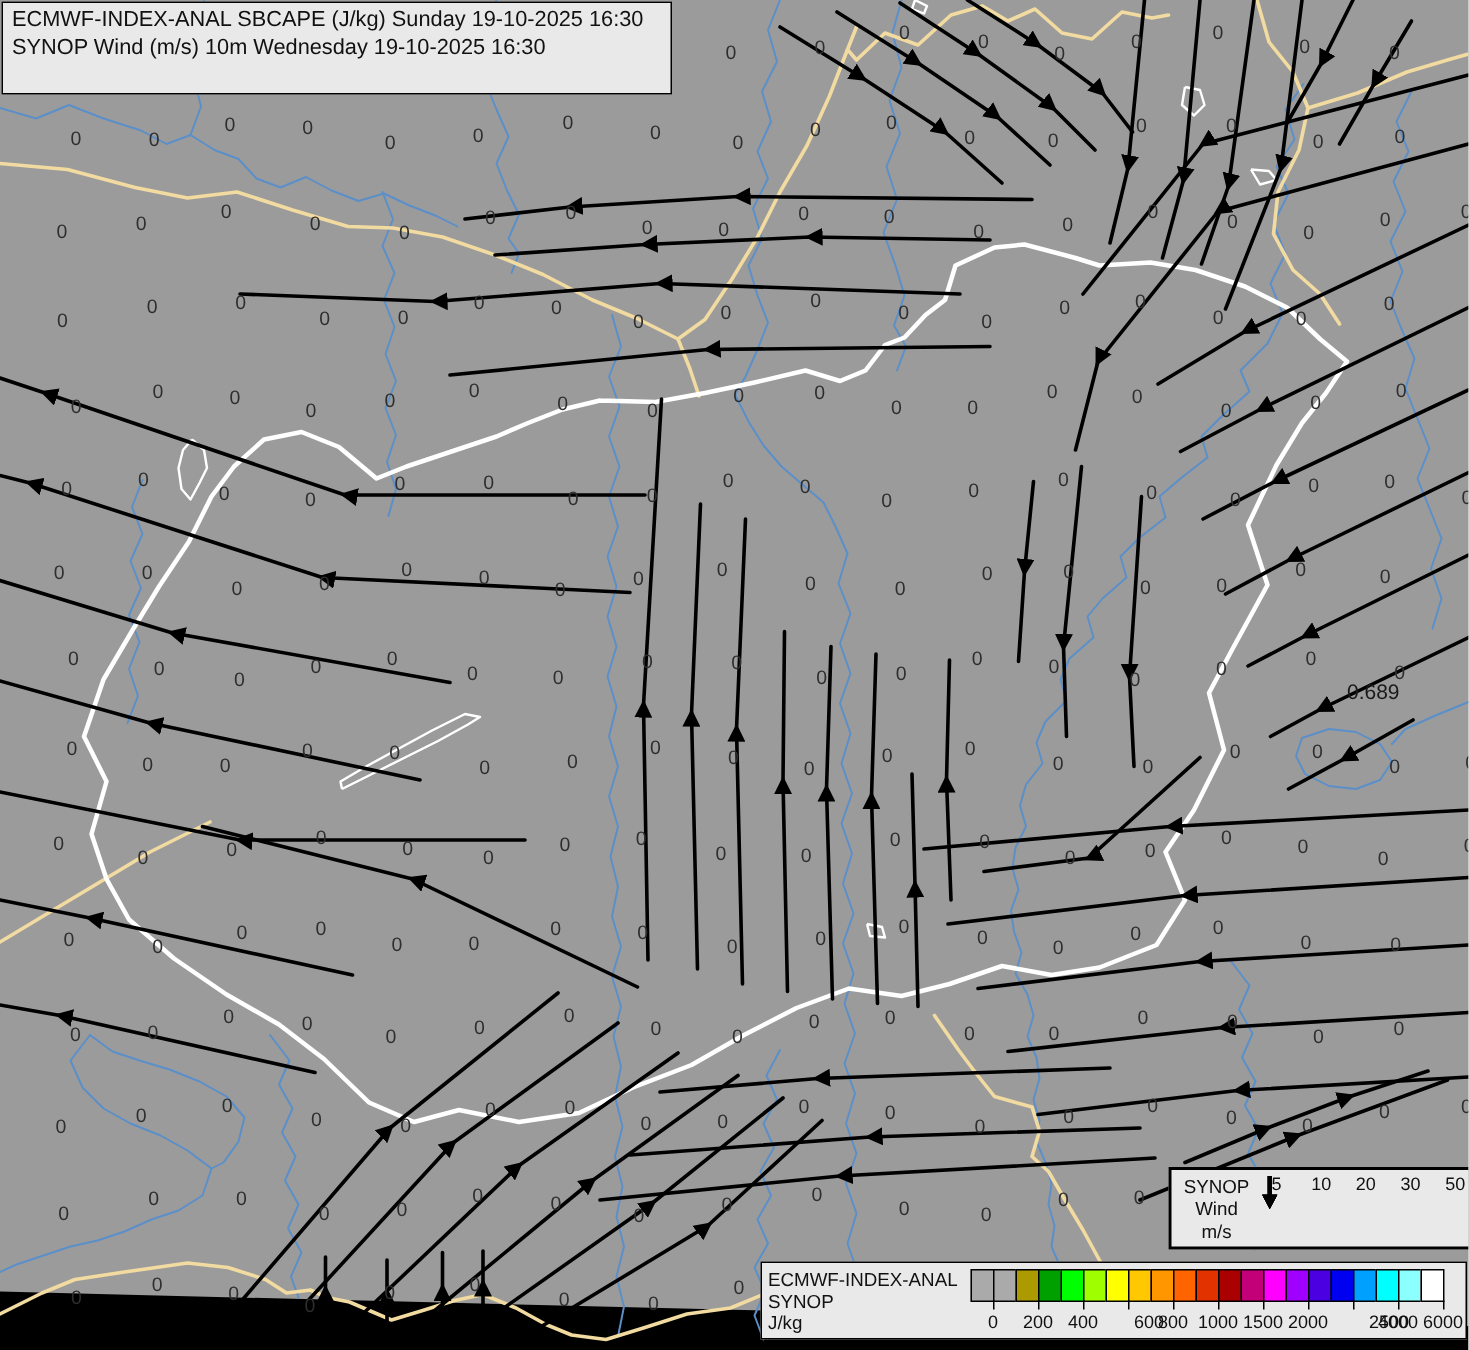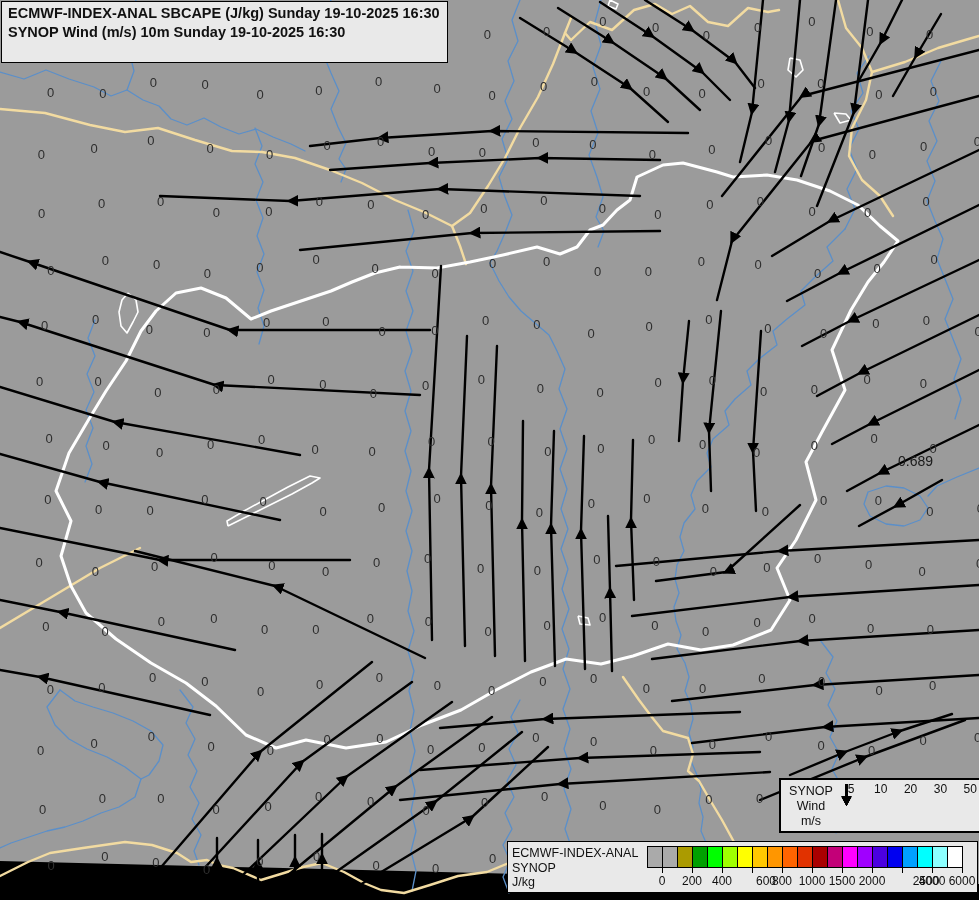--- a/index.html
+++ b/index.html
@@ -8,21 +8,21 @@
   .stage svg{position:absolute;left:0;top:0;display:block;}
   .river{fill:none;stroke:#5b8fc9;stroke-width:1.3;stroke-linejoin:round;stroke-linecap:round;}
   .tan{fill:none;stroke:#f2dba1;stroke-width:2.4;stroke-linejoin:round;stroke-linecap:round;}
   .wht{fill:none;stroke:#ffffff;stroke-width:3;stroke-linejoin:round;stroke-linecap:round;}
   .lake{fill:none;stroke:#ffffff;stroke-width:1.6;stroke-linejoin:round;}
   .stream{fill:none;stroke:#000;stroke-width:2.4;stroke-linejoin:round;stroke-linecap:round;}
   #zeros text{font-family:"Liberation Sans",sans-serif;font-size:13px;fill:#2e2e2e;}
   #annot{font-family:"Liberation Sans",sans-serif;font-size:14px;fill:#1a1a1a;}
   .panel{position:absolute;background:#e9e9e9;border:1px solid #000;color:#111;box-sizing:border-box;}
   .titlebox{left:1px;top:1px;width:447px;height:62px;padding:2px 6px;}
-  .titlebox div{font-size:14.5px;line-height:19.3px;white-space:nowrap;font-weight:bold;}
+  .titlebox div{font-size:14.5px;line-height:19.3px;white-space:nowrap;}
   .windbox{left:779px;top:778px;width:240px;height:55px;border-width:2px;}
   .wlab{position:absolute;left:2px;top:4px;width:56px;text-align:center;}
   .wlab div{font-size:12.5px;line-height:15px;}
   .warrows{position:absolute;left:58px;top:3px;right:5px;display:flex;justify-content:space-between;}
   .windcol{display:flex;flex-direction:column;align-items:center;width:24px;}
   .wnum{font-size:12px;line-height:13px;}
   .capebox{left:507px;top:841px;width:471px;height:52px;}
   .clab{position:absolute;left:4px;top:4px;width:132px;}
   .clab div{font-size:12.5px;line-height:14.5px;}
   #cape-swatches{position:absolute;left:139px;top:4px;height:22px;display:flex;}
@@ -429,21 +429,21 @@
         <text x="818.4" y="874.4" text-anchor="middle">0</text>
         <text x="877.7" y="867.1" text-anchor="middle">0</text>
         <text x="934.1" y="860.5" text-anchor="middle">0</text>
         <text x="987.0" y="869.5" text-anchor="middle">0</text>
       </g>
   <text id="annot" x="898" y="466">0.689</text>
 </svg>
 
 <div class="panel titlebox">
   <div>ECMWF-INDEX-ANAL SBCAPE (J/kg) Sunday 19-10-2025 16:30</div>
-  <div>SYNOP Wind (m/s) 10m Sunday 19-10-2025 16:30</div>
+  <div>SYNOP Wind (m/s) 10m Wednesday 19-10-2025 16:30</div>
 </div>
 
 <div class="panel windbox">
   <div class="wlab">
     <div>SYNOP</div>
     <div>Wind</div>
     <div>m/s</div>
   </div>
   <div class="warrows" id="wind-arrow-row">
         <div class="windcol">

